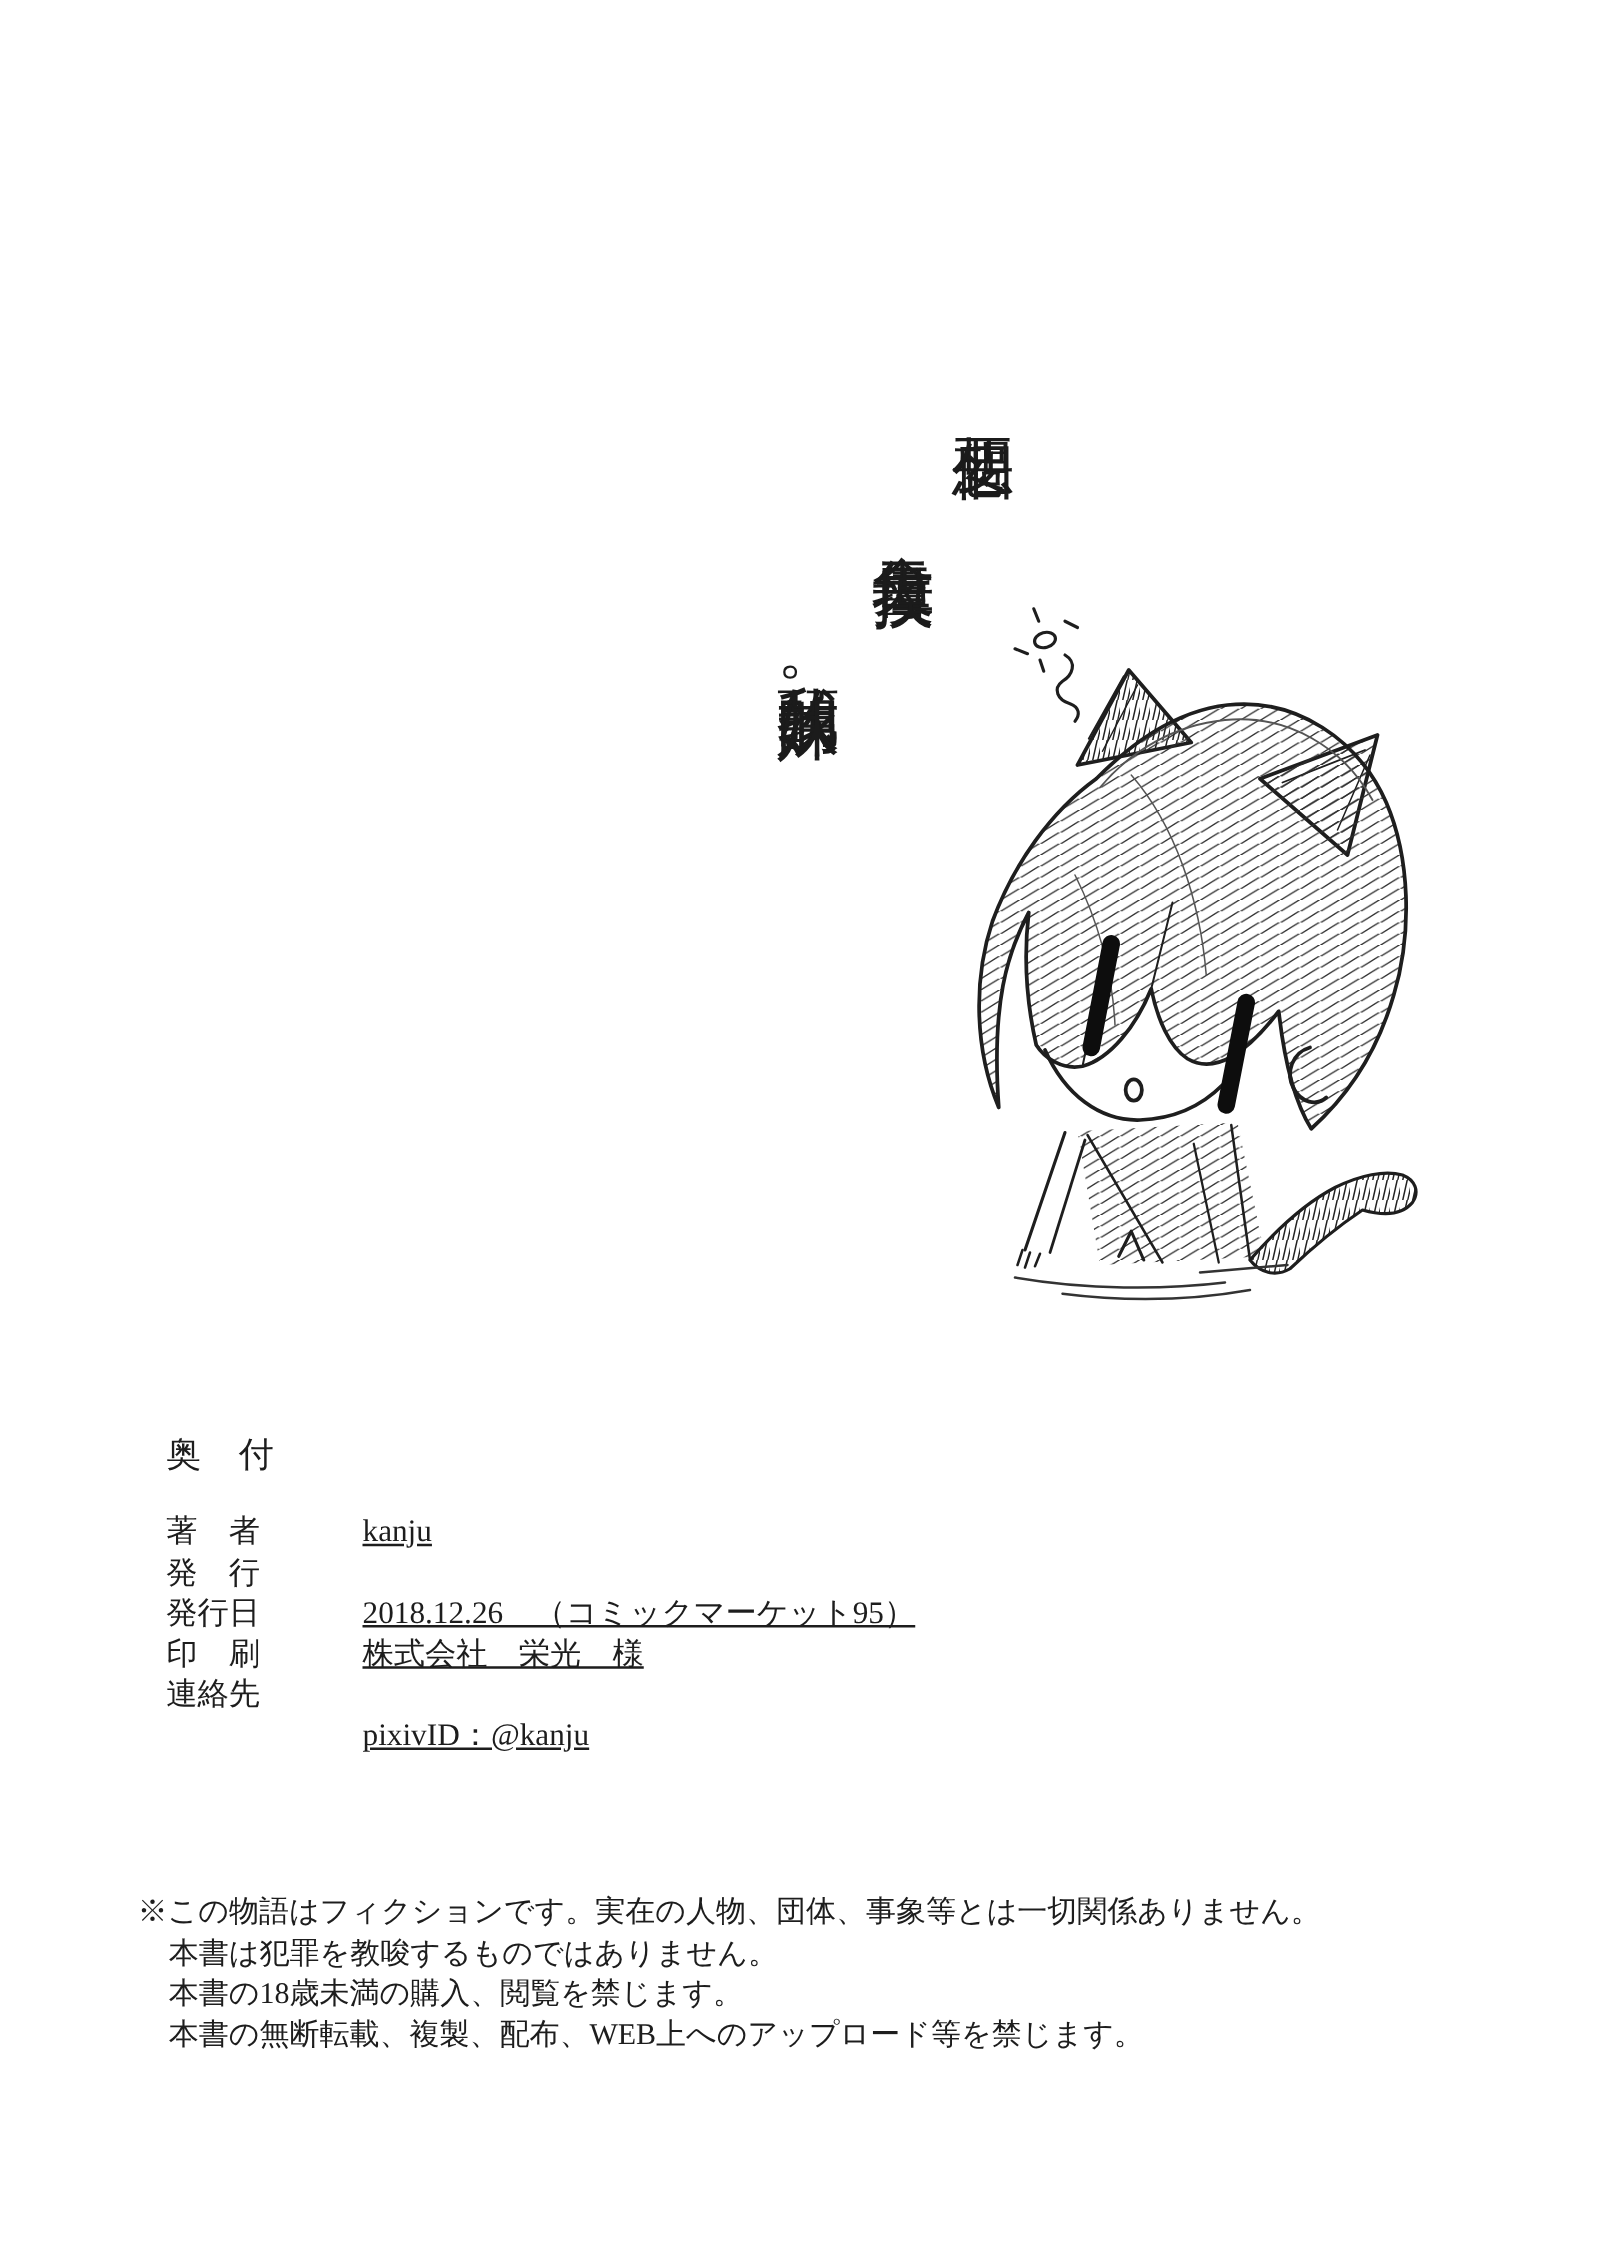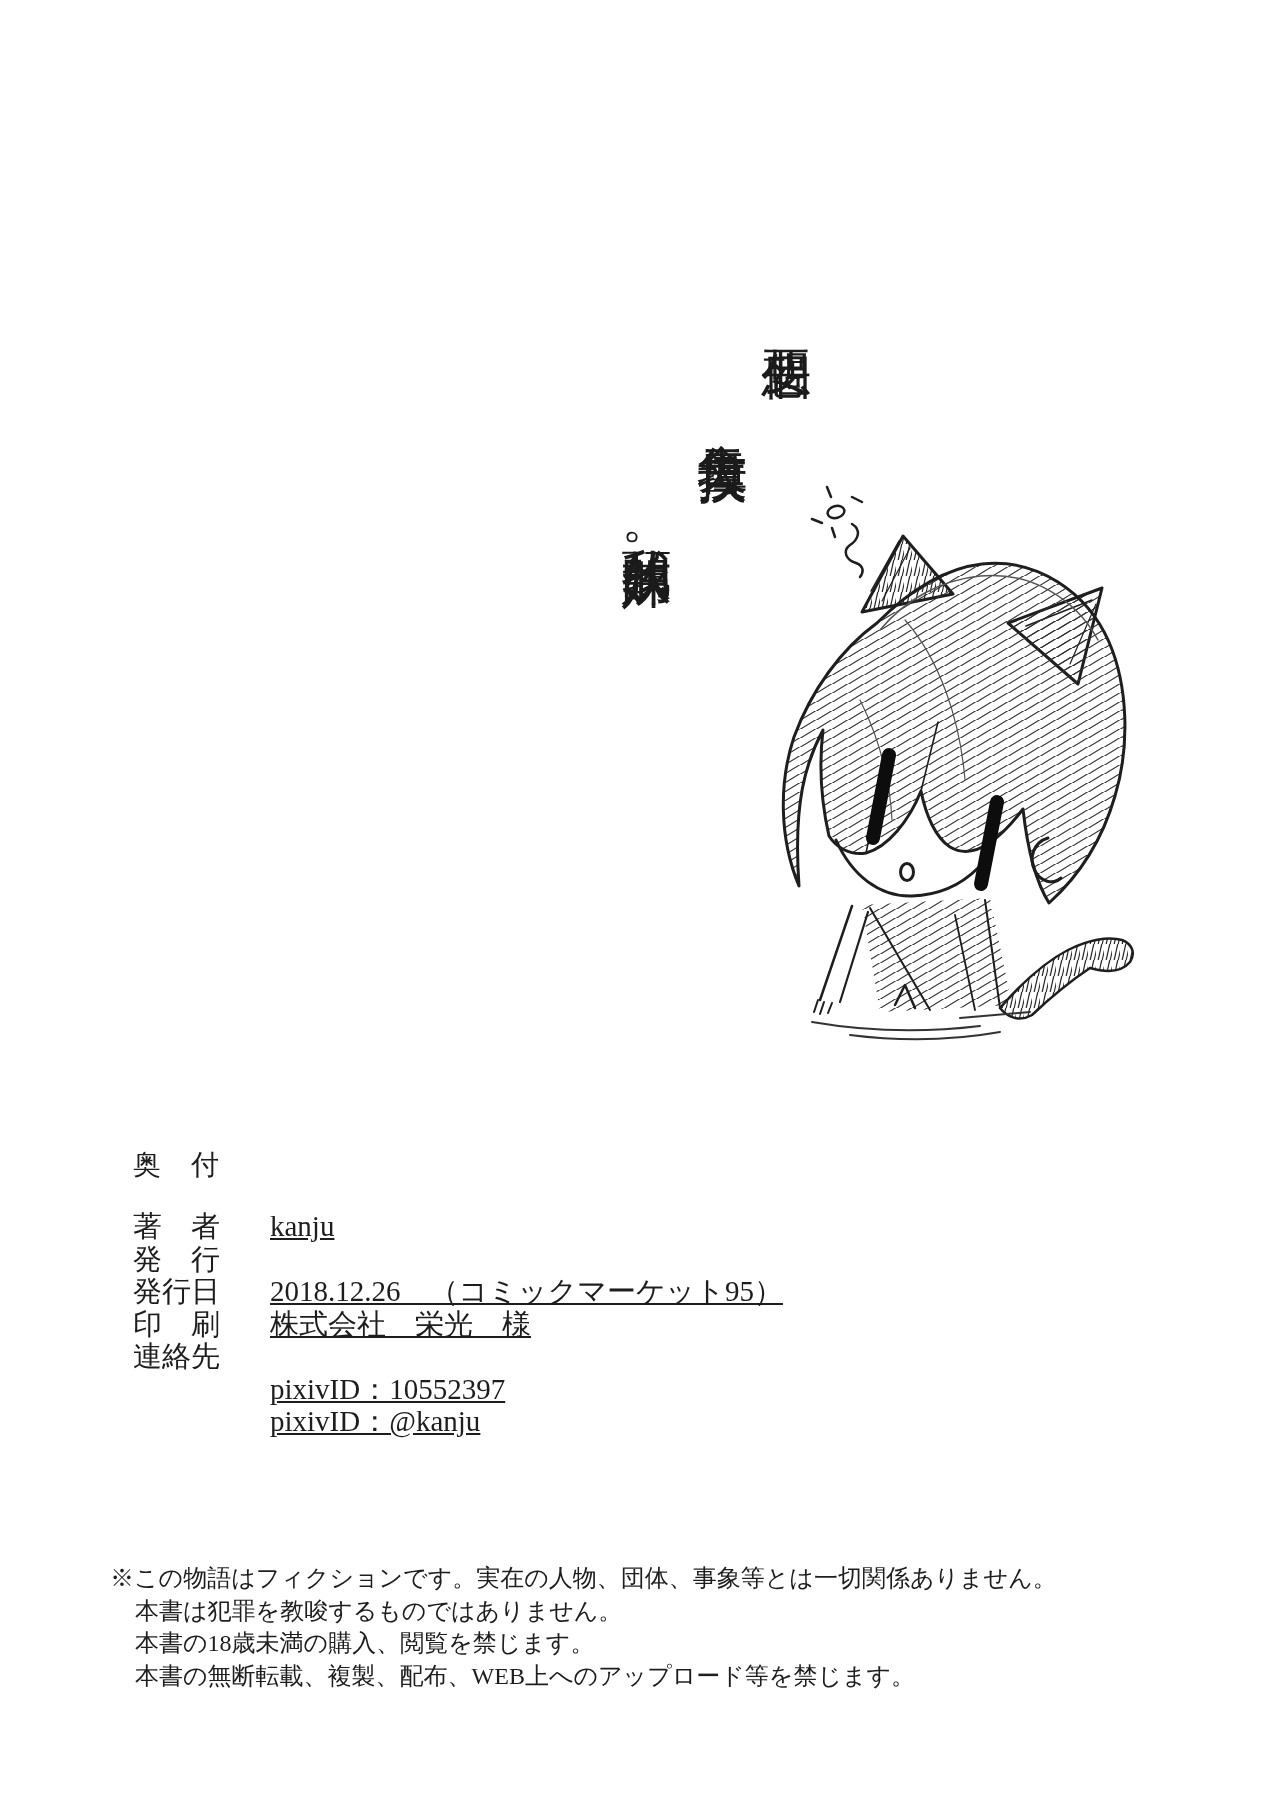--- a/index.html
+++ b/index.html
@@ -36,28 +36,29 @@
   .colophon-heading{
     position:absolute;left:133px;top:1148px;
     font-size:28px;line-height:34px;letter-spacing:1px;text-align:center;
   }
   .colophon{
     position:absolute;left:133px;top:1210px;width:900px;
   }
   .colophon-row{
     display:flex;
     height:32.5px;
-    font-size:29px;
+    font-size:25px;
     line-height:32.5px;
+    gap:20px;
   }
   .colophon-row .lbl{width:137px;flex:0 0 137px;}
   .colophon-row .val{flex:1;text-decoration:underline;}
 
   .disclaimer{
-    position:absolute;left:110px;top:1562px;width:1100px;
+    position:absolute;left:110px;top:1514px;width:1100px;
     font-size:24px;line-height:32.5px;
   }
   .disclaimer .dline{white-space:nowrap;}
   .disclaimer .indent{padding-left:25px;}
 </style>
 </head>
 <body>
 
 <div class="page">
 
@@ -175,24 +176,20 @@
     </div>
     <div class="colophon-row">
       <span class="lbl">印　刷</span>
       <span class="val">株式会社　栄光　様</span>
     </div>
     <div class="colophon-row">
       <span class="lbl">連絡先</span>
     </div>
     <div class="colophon-row">
       <span class="lbl"></span>
-      <span class="val">pixivID：10552397</span>
-    </div>
-    <div class="colophon-row">
-      <span class="lbl"></span>
       <span class="val">pixivID：@kanju</span>
     </div>
   </div>
 
   <div class="disclaimer">
     <div class="dline">※この物語はフィクションです。実在の人物、団体、事象等とは一切関係ありません。</div>
     <div class="dline indent">本書は犯罪を教唆するものではありません。</div>
     <div class="dline indent">本書の18歳未満の購入、閲覧を禁じます。</div>
     <div class="dline indent">本書の無断転載、複製、配布、WEB上へのアップロード等を禁じます。</div>
   </div>

